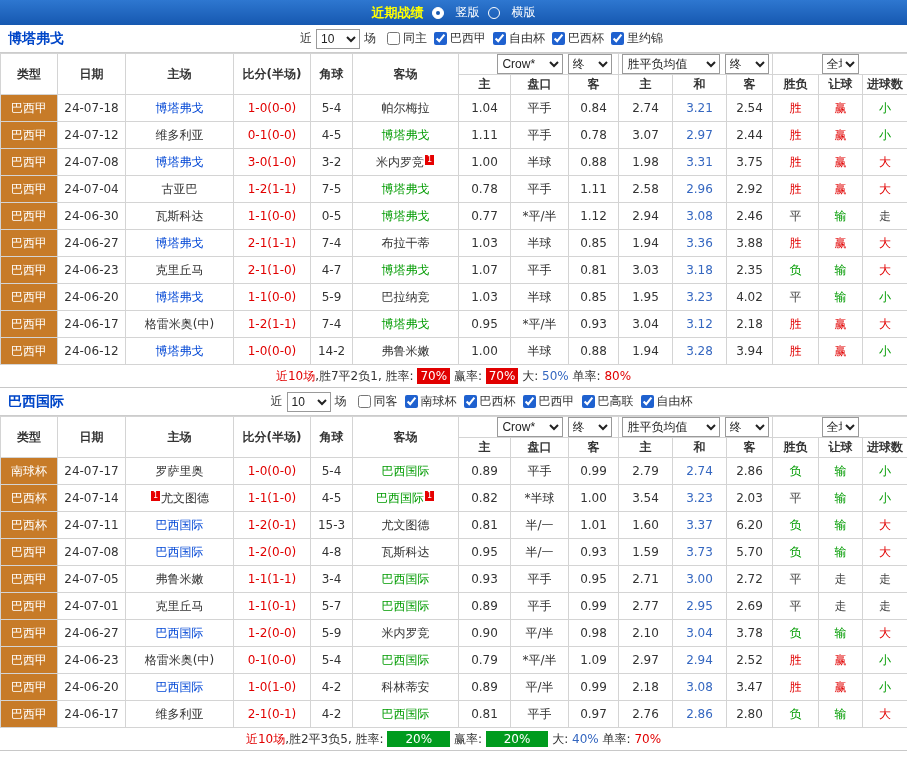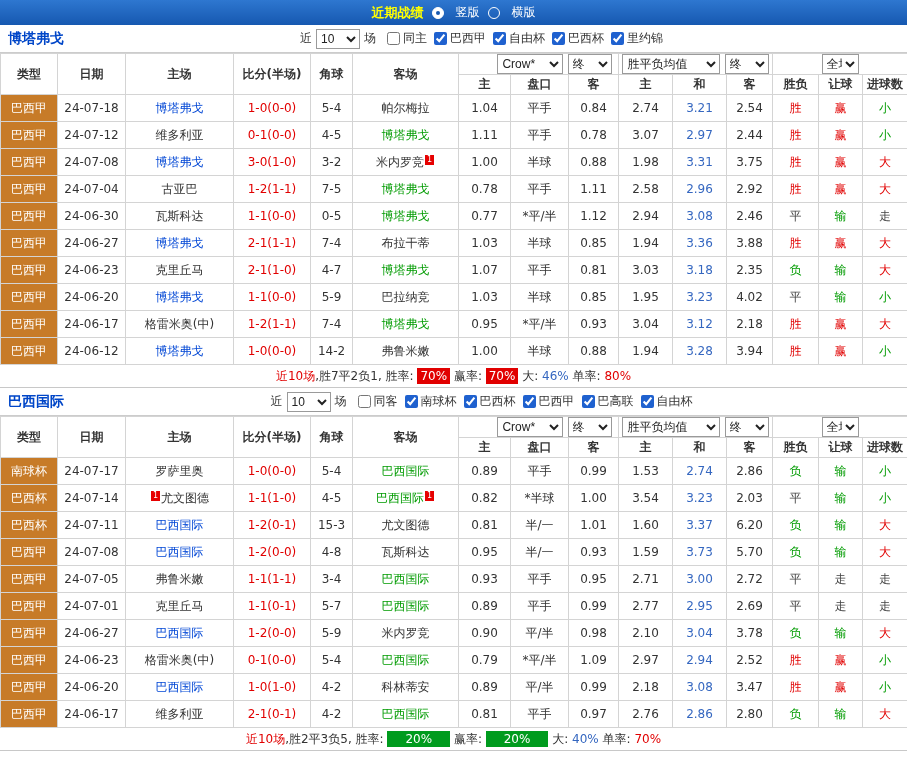--- a/index.html
+++ b/index.html
@@ -313,21 +313,21 @@
           <td>0.88</td>
           <td>1.94</td>
           <td class="t-blue">3.28</td>
           <td>3.94</td>
           <td class="t-red">胜</td>
           <td class="t-red">赢</td>
           <td class="t-green">小</td>
         </tr>
       </tbody>
   </table>
-  <div class="summary"><span class="t-red">近10场</span><span>,胜7平2负1, 胜率: </span><span class="badge-red">70%</span><span> 赢率: </span><span class="badge-red">70%</span><span> 大: </span><span class="t-blue">46%</span><span> 单率: </span><span class="t-red">80%</span></div>
+  <div class="summary"><span class="t-red">近10场</span><span>,胜7平2负1, 胜率: </span><span class="badge-red">70%</span><span> 赢率: </span><span class="badge-red">70%</span><span> 大: </span><span class="t-blue">50%</span><span> 单率: </span><span class="t-red">80%</span></div>
 </div>
 
 <div class="section">
   <div class="section-bar">
     <span class="team-name-h">巴西国际</span>
     <div class="filter-area">
       <span>近</span>
       <select class="sel-count"><option>10</option></select>
       <span>场</span>
       <span class="checks">
@@ -412,21 +412,21 @@
         <tr>
           <td class="ctype">南球杯</td>
           <td>24-07-17</td>
           <td><span>罗萨里奥</span></td>
           <td class="t-red">1-0(0-0)</td>
           <td>5-4</td>
           <td><span class="focus-away">巴西国际</span></td>
           <td>0.89</td>
           <td>平手</td>
           <td>0.99</td>
-          <td>1.53</td>
+          <td>2.79</td>
           <td class="t-blue">2.74</td>
           <td>2.86</td>
           <td class="t-green">负</td>
           <td class="t-green">输</td>
           <td class="t-green">小</td>
         </tr>
         <tr>
           <td class="ctype">巴西杯</td>
           <td>24-07-14</td>
           <td><span class="rc">1</span><span>尤文图德</span></td>

